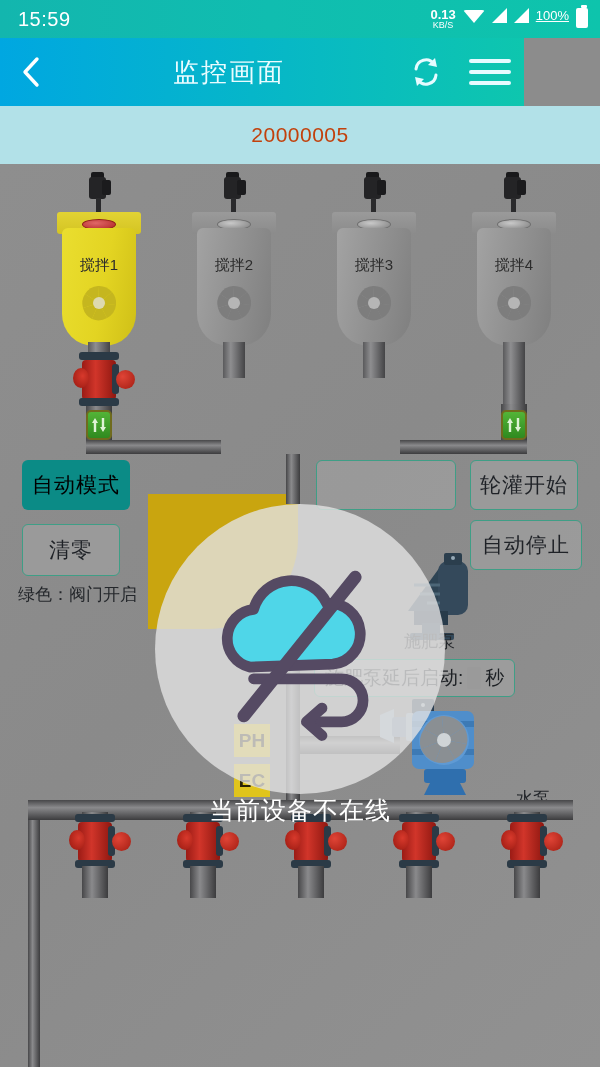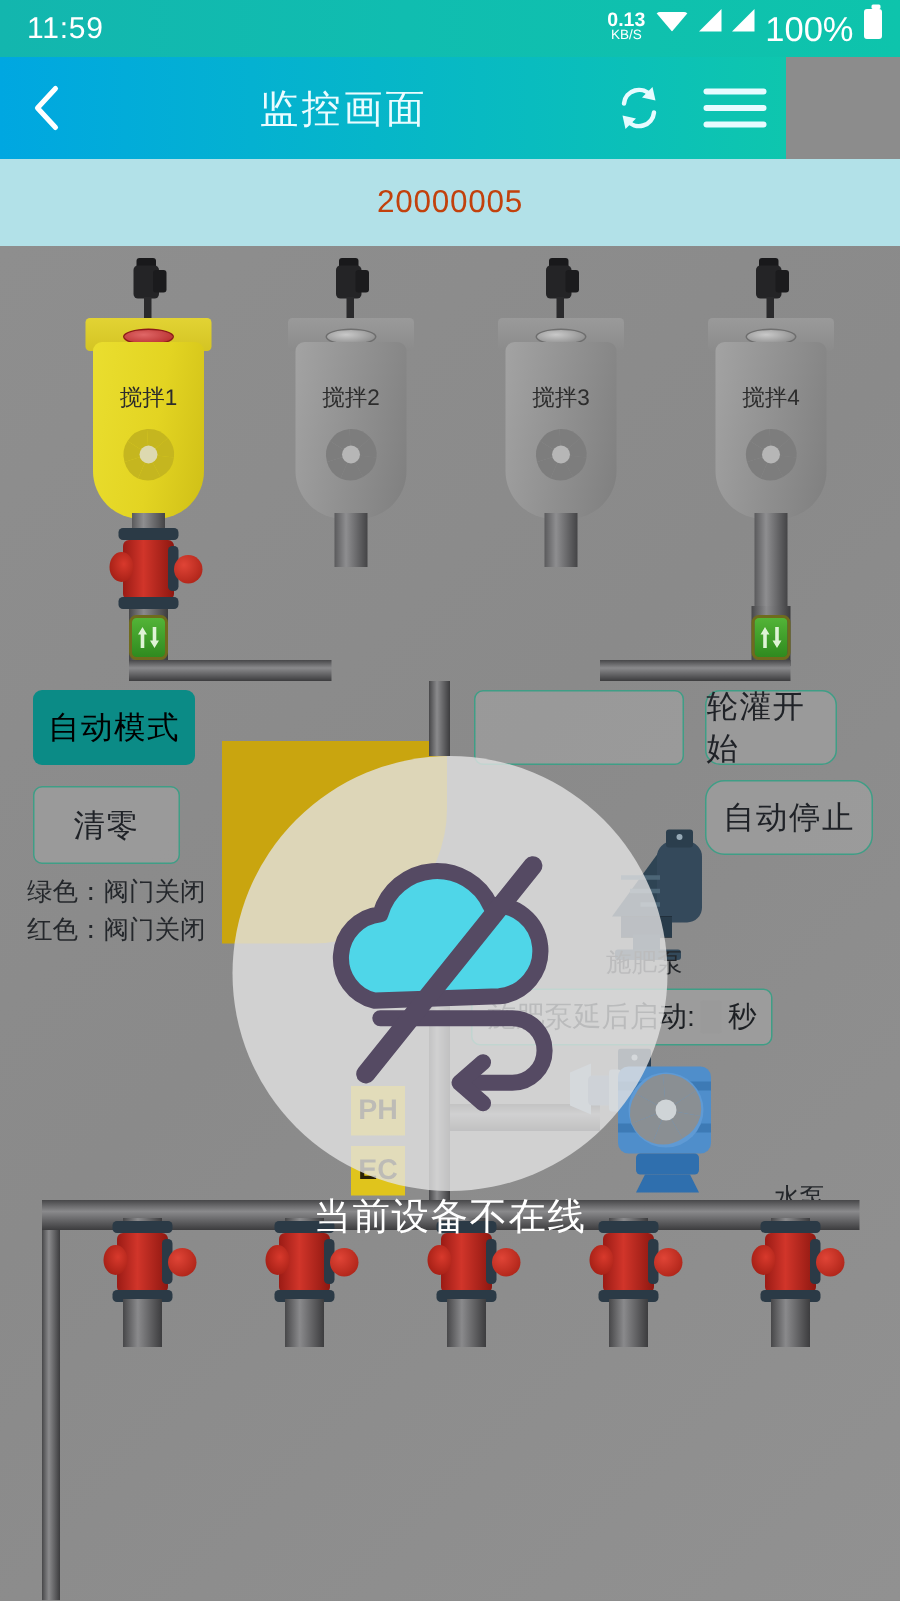--- a/index.html
+++ b/index.html
@@ -21,21 +21,21 @@
   .sb-net { display: flex; flex-direction: column; align-items: center; line-height: 1; }
   .sb-net-num { font-size: 13px; font-weight: 600; }
   .sb-net-unit { font-size: 9px; }
   .sb-wifi { width: 22px; height: 16px; position: relative; }
   .sb-wifi::before {
     content: ""; position: absolute; left: 0; top: 2px;
     border-left: 11px solid transparent; border-right: 11px solid transparent;
     border-top: 13px solid #fff; border-radius: 3px;
   }
   .sb-sig { width: 0; height: 0; border-left: 15px solid transparent; border-bottom: 15px solid #fff; }
-  .sb-batt-txt { font-size: 23px; }
+  .sb-batt-txt { font-size: 13px; text-decoration: underline; }
   .sb-batt {
     width: 12px; height: 20px; border: 2px solid #fff; border-radius: 2px;
     position: relative; display: flex; align-items: center; justify-content: center;
   }
   .sb-batt::before { content: ""; position: absolute; top: -5px; left: 3px; width: 6px; height: 3px; background: #fff; border-radius: 1px; }
   .sb-batt-fill { width: 100%; height: 100%; background: #fff; }
 
   
   .navbar {
     position: absolute; top: 38px; left: 0; width: 524px; height: 68px;
@@ -190,21 +190,21 @@
     position: absolute; left: 0; width: 600px; top: 630px; text-align: center;
     font-size: 25px; color: #ffffff; letter-spacing: 1px;
   }
 </style>
 </head>
 <body>
 
 <div id="app">
 
   <div class="statusbar">
-    <div class="sb-time">11:59</div>
+    <div class="sb-time">15:59</div>
     <div class="sb-right">
       <div class="sb-net">
         <span class="sb-net-num">0.13</span>
         <span class="sb-net-unit">KB/S</span>
       </div>
       <span class="sb-wifi"></span>
       <span class="sb-sig"></span>
       <span class="sb-sig"></span>
       <span class="sb-batt-txt">100%</span>
       <span class="sb-batt">
@@ -389,26 +389,25 @@
         <line x1="14" y1="36" x2="40" y2="36" stroke="#4c6677" stroke-width="3"></line>
         <line x1="20" y1="45" x2="40" y2="45" stroke="#4c6677" stroke-width="3"></line>
         <line x1="27" y1="54" x2="40" y2="54" stroke="#4c6677" stroke-width="3"></line>
       </svg>
     </div>
     <div class="pumplabel" style="left:404px; top:466px;">施肥泵</div>
 
     <div class="btn filled" style="left:22px;  top:296px; width:108px; height:50px;">自动模式</div>
     <div class="btn outline" style="left:22px;  top:360px; width:98px;  height:52px;">清零</div>
     <div class="btn outline" style="left:316px; top:296px; width:140px; height:50px;"></div>
-    <div class="btn outline" style="left:470px; top:296px; width:88px; height:50px;border-radius:10px;">轮灌开始</div>
-    <div class="btn outline" style="left:470px; top:356px; width:112px; height:50px;border-radius:13px;">自动停止</div>
+    <div class="btn outline" style="left:470px; top:296px; width:108px; height:50px;">轮灌开始</div>
+    <div class="btn outline" style="left:470px; top:356px; width:112px; height:50px;">自动停止</div>
 
     <div class="legend" style="left:18px; top:418px;">
-      <div>绿色：阀门关闭</div>
-      <div>红色：阀门关闭</div>
+      <div>绿色：阀门开启</div>
     </div>
 
     <div class="delaybox" style="left:314px; top:495px;">
       <span>施肥泵延后启动:</span>
       <span class="val"></span>
       <span>秒</span>
     </div>
 
     <div class="pipe-v" style="left:286px; top:460px; width:14px; height:180px;"></div>
     <div class="pipe-v" style="left:286px; top:290px; width:14px; height:50px;"></div>

